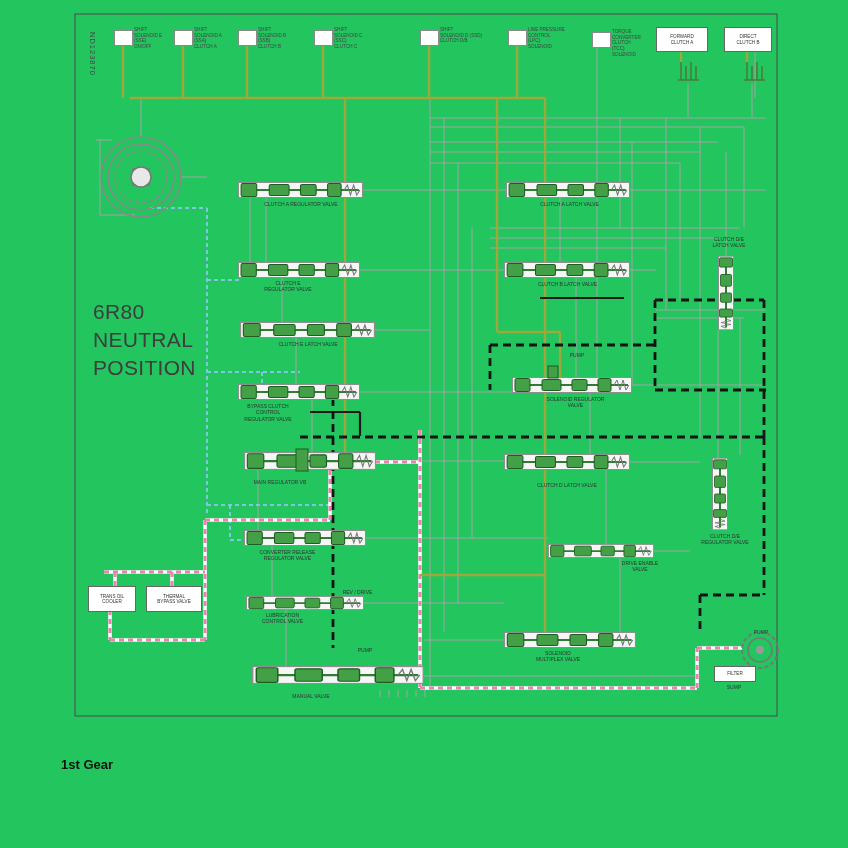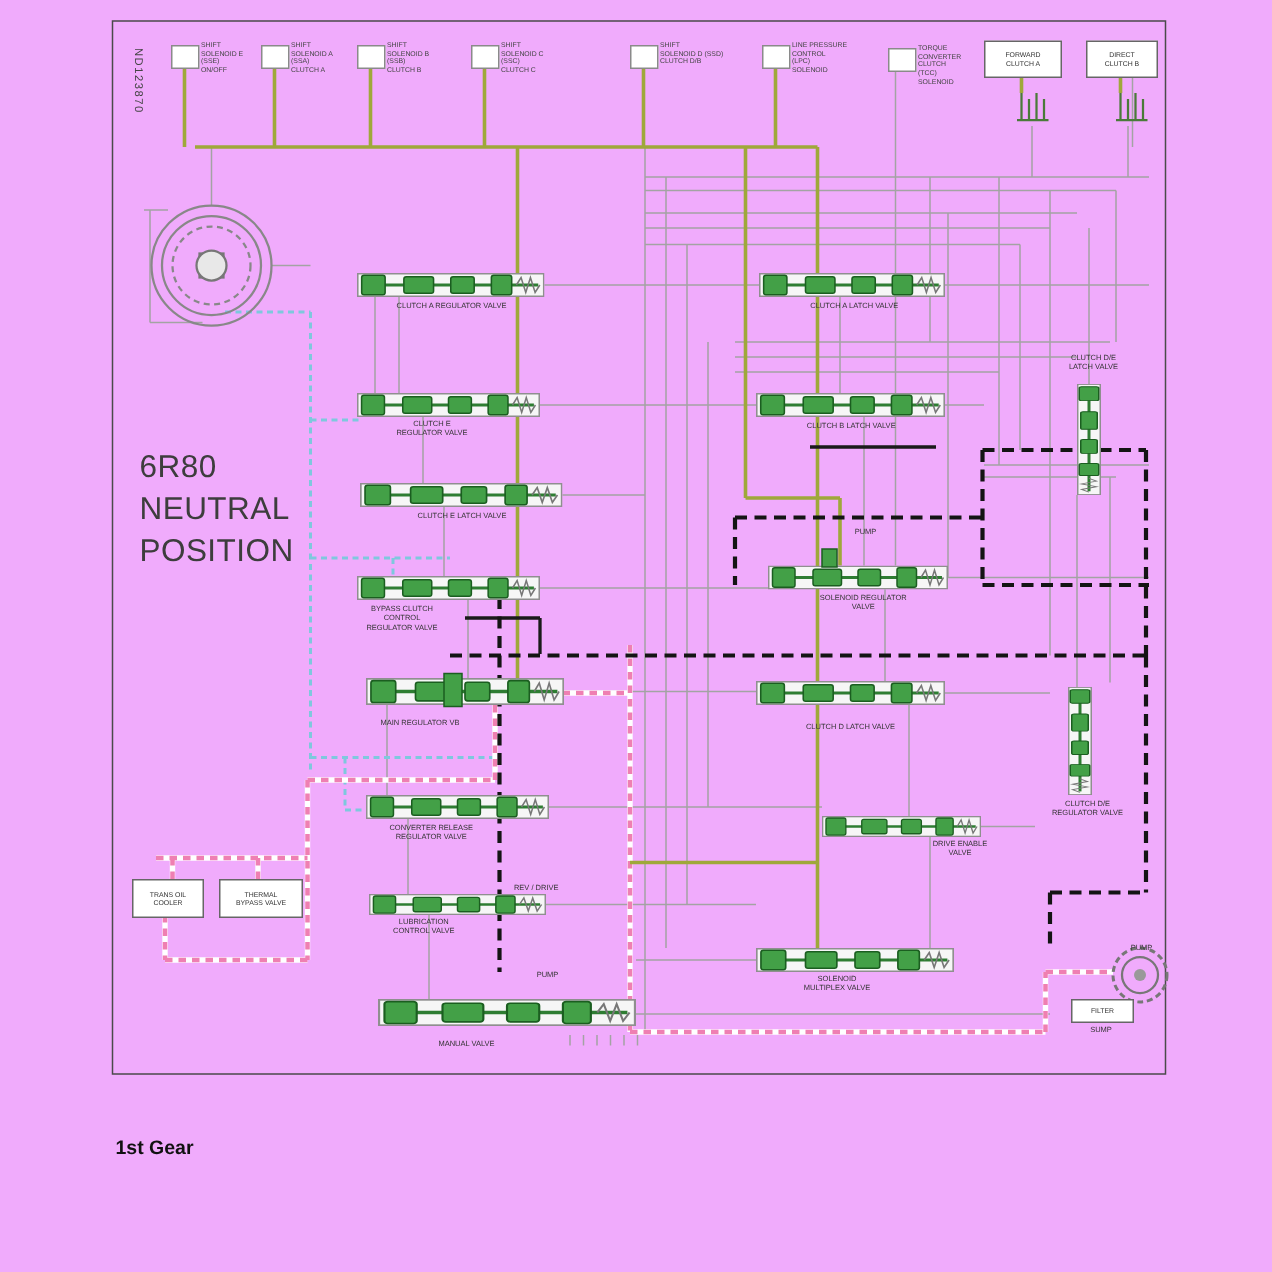--- a/index.html
+++ b/index.html
@@ -1,31 +1,31 @@
 <!DOCTYPE html>
 <html><head>
 <meta charset="utf-8">
 <style>
   html,body{margin:0;padding:0;background:#fff;}
-  .page{position:relative;width:848px;height:848px;background:#f0abfc;overflow:hidden;
+  .page{position:relative;width:848px;height:848px;background:#22c55e;overflow:hidden;
         font-family:"Liberation Sans",sans-serif;}
   svg{position:absolute;left:0;top:0;z-index:1;}
   .lbl{position:absolute;z-index:2;font-size:5px;line-height:1.25;color:#333;
        text-align:center;white-space:pre-line;}
   .sol{font-size:4.6px;color:#444;text-align:left;}
   .solbox{position:absolute;z-index:2;width:17px;height:14px;background:#fff;
           border:1px solid #8a8a8a;}
   .compbox{position:absolute;z-index:2;background:#fff;border:1px solid #666;
            display:flex;align-items:center;justify-content:center;font-size:4.6px;
            line-height:1.2;text-align:center;white-space:pre-line;color:#333;}
   .title{position:absolute;z-index:2;left:93px;top:298px;font-size:21px;color:#3d3d3d;
          line-height:1.33;letter-spacing:.3px;white-space:pre-line;}
   .docnum{position:absolute;z-index:2;left:88px;top:32px;writing-mode:vertical-rl;
           font-size:7.5px;color:#444;letter-spacing:1px;}
-  .caption{position:absolute;z-index:2;left:77px;top:757px;font-size:13px;
+  .caption{position:absolute;z-index:2;left:61px;top:757px;font-size:13px;
            font-weight:bold;color:#111;}
 </style>
 </head>
 <body>
 
 <div class="page">
 
   <svg width="848" height="848" viewBox="0 0 848 848">
     <defs>
       <symbol id="sp" viewBox="0 0 120 16" preserveAspectRatio="none">

